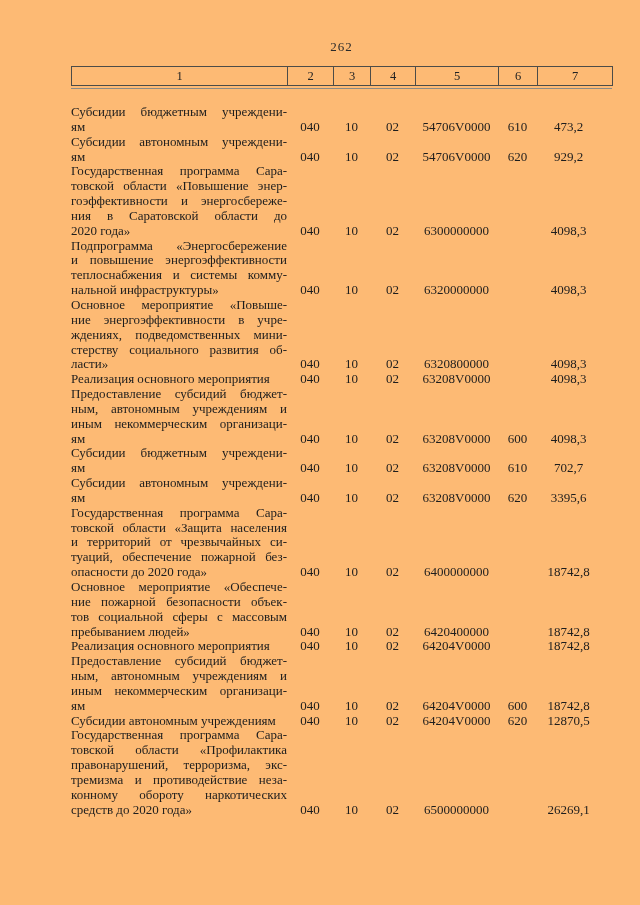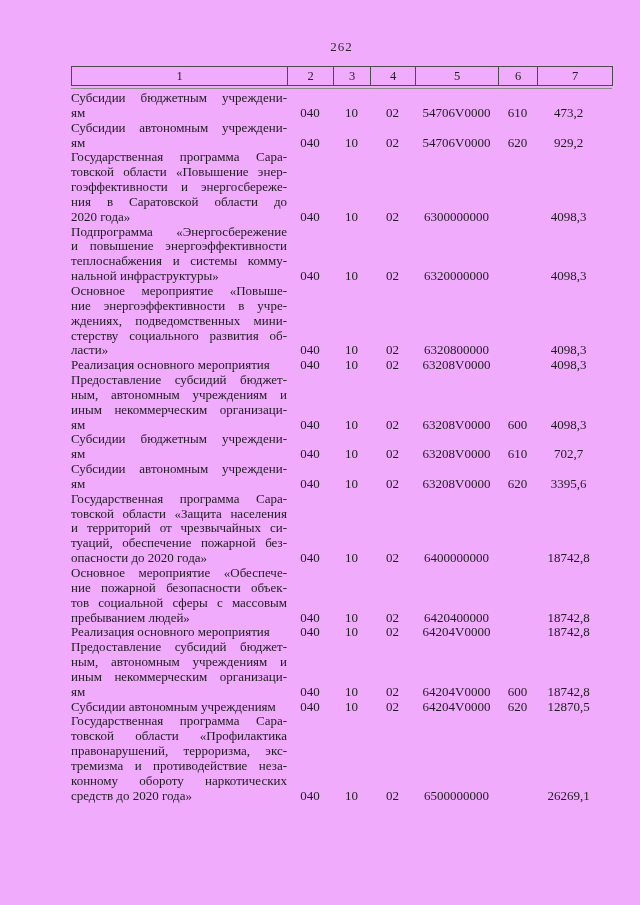--- a/index.html
+++ b/index.html
@@ -6,21 +6,21 @@
   html, body {
     width: 640px; height: 905px;
     background: #fdfdfb;
     font-family: "Liberation Serif", "DejaVu Serif", serif;
     color: #1d1d1d;
   }
   .page {
     position: relative;
     width: 640px; height: 905px;
     overflow: hidden;
-    background: #f0abfc;
+    background: #fdba74;
   }
   .pagenum {
     position: absolute;
     top: 39px; left: 71px; width: 541px;
     text-align: center;
     font-size: 13px;
     letter-spacing: 1px;
     color: #2a2a2a;
   }
   .tbl {
@@ -44,21 +44,21 @@
     height: 19px;
     text-align: center;
     vertical-align: middle;
     font-size: 12.5px;
     color: #222;
   }
   .bdy {
     display: table;
     table-layout: fixed;
     width: 541px;
-    margin-top: 2px;
+    margin-top: 16px;
   }
   .trow { display: table-row; }
   .c {
     display: table-cell;
     vertical-align: bottom;
     font-size: 13px;
     line-height: 14.85px;
   }
   .w1 { width: 216px; }
   .w2 { width: 46px; }

